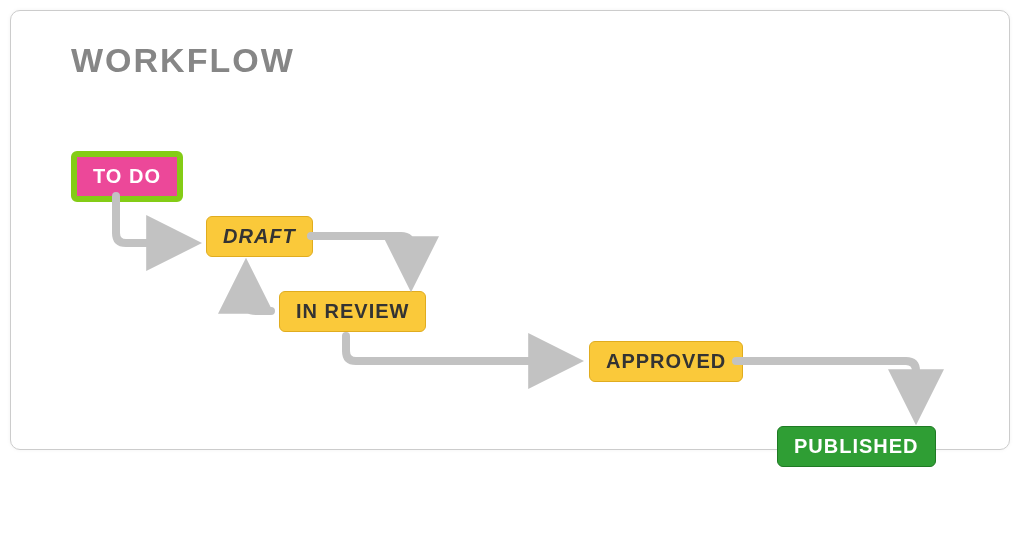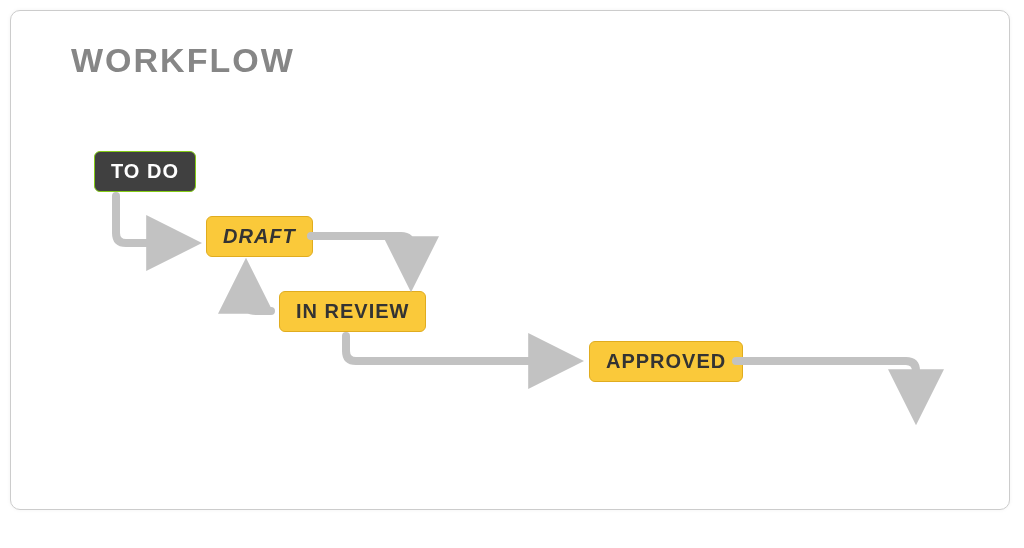--- a/index.html
+++ b/index.html
@@ -8,21 +8,21 @@
     width: 1024px;
     height: 548px;
     background: #ffffff;
     font-family: "Helvetica Neue", Arial, sans-serif;
   }
   .card {
     position: absolute;
     left: 10px;
     top: 10px;
     width: 1000px;
-    height: 500px;
+    height: 440px;
     border: 1px solid #ccc;
     border-radius: 10px;
     box-shadow: 0 0 4px rgba(0,0,0,0.05);
     background: #fff;
     box-sizing: border-box;
   }
   .title {
     position: absolute;
     left: 60px;
     top: 30px;
@@ -38,24 +38,23 @@
     justify-content: center;
     padding: 8px 16px;
     border-radius: 6px;
     font-weight: 700;
     font-size: 20px;
     letter-spacing: 1px;
     box-sizing: border-box;
     white-space: nowrap;
   }
   .node.blue {
-    background: #404040;
+    background: #ec4899;
     color: #ffffff;
-    border: 1px solid #84cc16;
-    margin-left: 23px;
+    border: 6px solid #84cc16;
   }
   .node.yellow {
     background: #fac93a;
     color: #333333;
     border: 1px solid #e0ac1f;
   }
   .node.green {
     background: #2f9e34;
     color: #ffffff;
     border: 1px solid #1f7a24;
@@ -81,20 +80,23 @@
     </div>
   <div class="node yellow" style="left:195px; top:205px;font-style:italic;">
       <span>DRAFT</span>
     </div>
   <div class="node yellow" style="left:268px; top:280px;">
       <span>IN REVIEW</span>
     </div>
   <div class="node yellow" style="left:578px; top:330px;">
       <span>APPROVED</span>
     </div>
+  <div class="node green" style="left:766px; top:415px;">
+      <span>PUBLISHED</span>
+    </div>
 
   <svg class="arrows" viewBox="0 0 1000 500">
     <defs>
       <marker id="arrowhead" viewBox="0 0 10 10" refX="8" refY="5" markerWidth="7" markerHeight="7" orient="auto-start-reverse">
         <path d="M 0 0 L 10 5 L 0 10 z" fill="#c2c2c2"></path>
       </marker>
     </defs>
     <g stroke="#c2c2c2" stroke-width="8" stroke-linecap="round" fill="none" marker-end="url(#arrowhead)">
 
       <path d="M 105 185  V 222  Q 105 232 115 232  H 180"></path>

